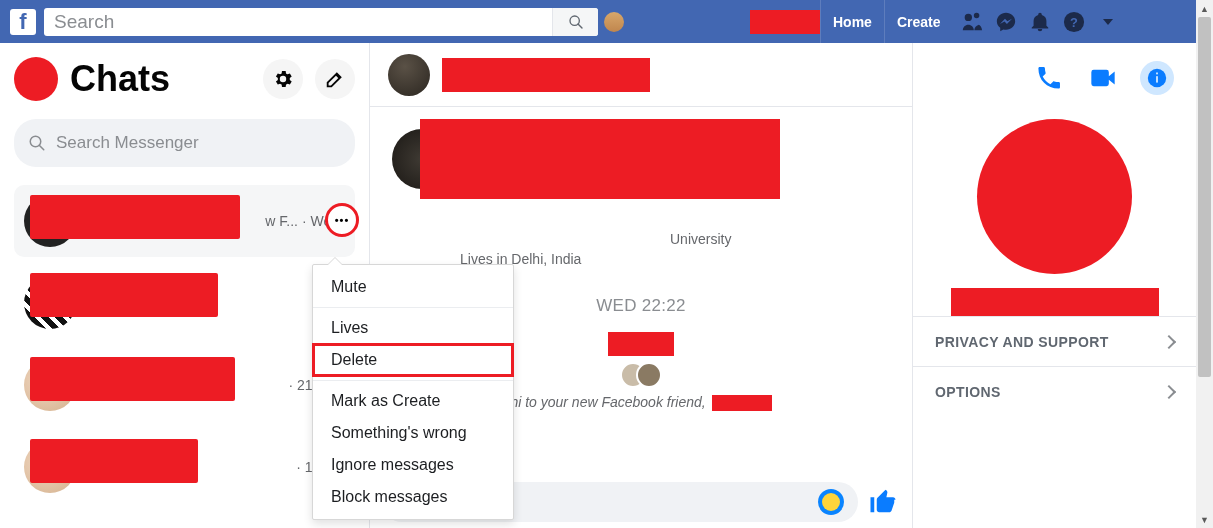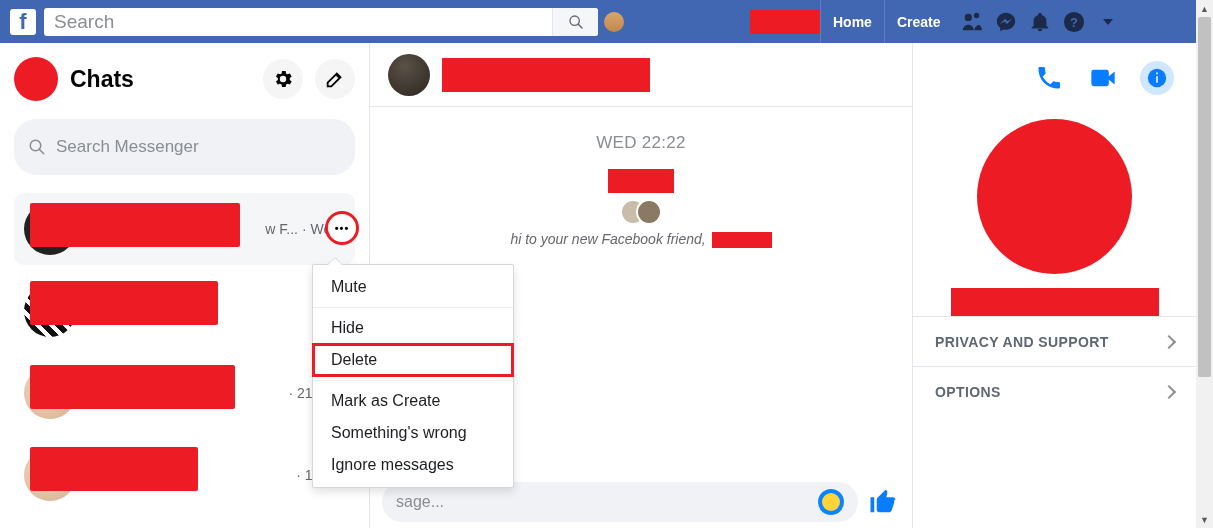--- a/index.html
+++ b/index.html
@@ -24,24 +24,24 @@
 
   
   .scrollbar-track { position: absolute; top: 0; right: -17px; width: 17px; height: 528px; background: #f1f1f1; }
   .scroll-up, .scroll-down { width: 17px; height: 17px; display: flex; align-items: center; justify-content: center; font-size: 9px; color: #5a5a5a; }
   .scroll-thumb { position: absolute; top: 17px; left: 2px; width: 13px; height: 360px; background: #c1c1c1; border-radius: 2px; }
 
   
   .leftcol { position: absolute; top: 43px; left: 0; width: 369px; bottom: 0; background: #fff; padding: 14px 14px 0 14px; }
   .chats-header { display: flex; align-items: center; gap: 12px; }
   .avatar-red-lg { width: 44px; height: 44px; border-radius: 50%; background: #ed1c24; flex-shrink: 0; }
-  .chats-title { font-size: 23px; font-weight: 800; color: #050505; flex: 1; }
+  .chats-title { font-size: 36px; font-weight: 800; color: #050505; flex: 1; }
   .roundbtn { width: 40px; height: 40px; border-radius: 50%; background: #f5f5f5; display: flex; align-items: center; justify-content: center; cursor: pointer; }
   .roundbtn svg { width: 22px; height: 22px; }
-  .msg-search { margin-top: 18px; height: 56px; background: #f0f2f5; border-radius: 22px; display: flex; align-items: center; padding: 0 14px; gap: 10px; }
+  .msg-search { margin-top: 18px; height: 48px; background: #f0f2f5; border-radius: 22px; display: flex; align-items: center; padding: 0 14px; gap: 10px; }
   .msg-search svg { width: 18px; height: 18px; stroke: #8a8d91; fill: none; }
   .msg-search input { flex: 1; border: none; background: transparent; outline: none; font-size: 17px; color: #333; }
   .msg-search input::placeholder { color: #8a8d91; }
 
   .convo { display: flex; align-items: center; padding: 10px 10px; border-radius: 10px; margin-top: 10px; position: relative; }
   .convo.active { background: #f5f6f7; }
   .convo-av { width: 52px; height: 52px; border-radius: 50%; background: #222; flex-shrink: 0; }
   .convo-redbar { position: absolute; left: 16px; top: 10px; height: 44px; background: #ed1c24; border-radius: 2px; }
   .convo-sub { font-size: 14px; color: #65676b; margin-left: auto; margin-right: 6px; white-space: nowrap; }
   .more-ring { position: absolute; right: -4px; top: 18px; width: 34px; height: 34px; border: 3px solid #ed1c24; border-radius: 50%; background: #fff; display: flex; align-items: center; justify-content: center; font-weight: 800; color: #000; letter-spacing: 1px; font-size: 11px; }
@@ -188,34 +188,43 @@
     <div class="convo">
       <div class="convo-av pale"></div>
       <div class="convo-redbar" style="width:168px; top:8px;"></div>
       <div class="convo-sub">·  1 Jan</div>
     </div>
   </div>
 
   <div class="menu">
     <div class="menu-item">Mute</div>
     <div class="menu-sep"></div>
-    <div class="menu-item">Hide</div>
+    <div class="menu-item">Lives</div>
     <div class="menu-item hl">Delete</div>
     <div class="menu-sep"></div>
     <div class="menu-item">Mark as Create</div>
     <div class="menu-item">Something's wrong</div>
     <div class="menu-item">Ignore messages</div>
+    <div class="menu-item">Block messages</div>
   </div>
 
   <div class="centercol">
     <div class="chathdr">
       <div class="chathdr-av"></div>
       <div class="chathdr-red"></div>
     </div>
 
+    <div class="intro-block">
+      <div class="intro-av"></div>
+      <div class="intro-red"></div>
+      <div class="intro-text" style="margin-top:40px;">
+        <span style="margin-left:210px;"> University</span><br>
+        <span>Lives in Delhi, India</span>
+      </div>
+    </div>
 
     <div class="day-sep">WED 22:22</div>
 
     <div class="friend-row">
       <span class="friend-red"></span>
       <div class="friend-avs">
         <div class="fav"></div>
         <div class="fav"></div>
       </div>
       <div class="friend-msg">

